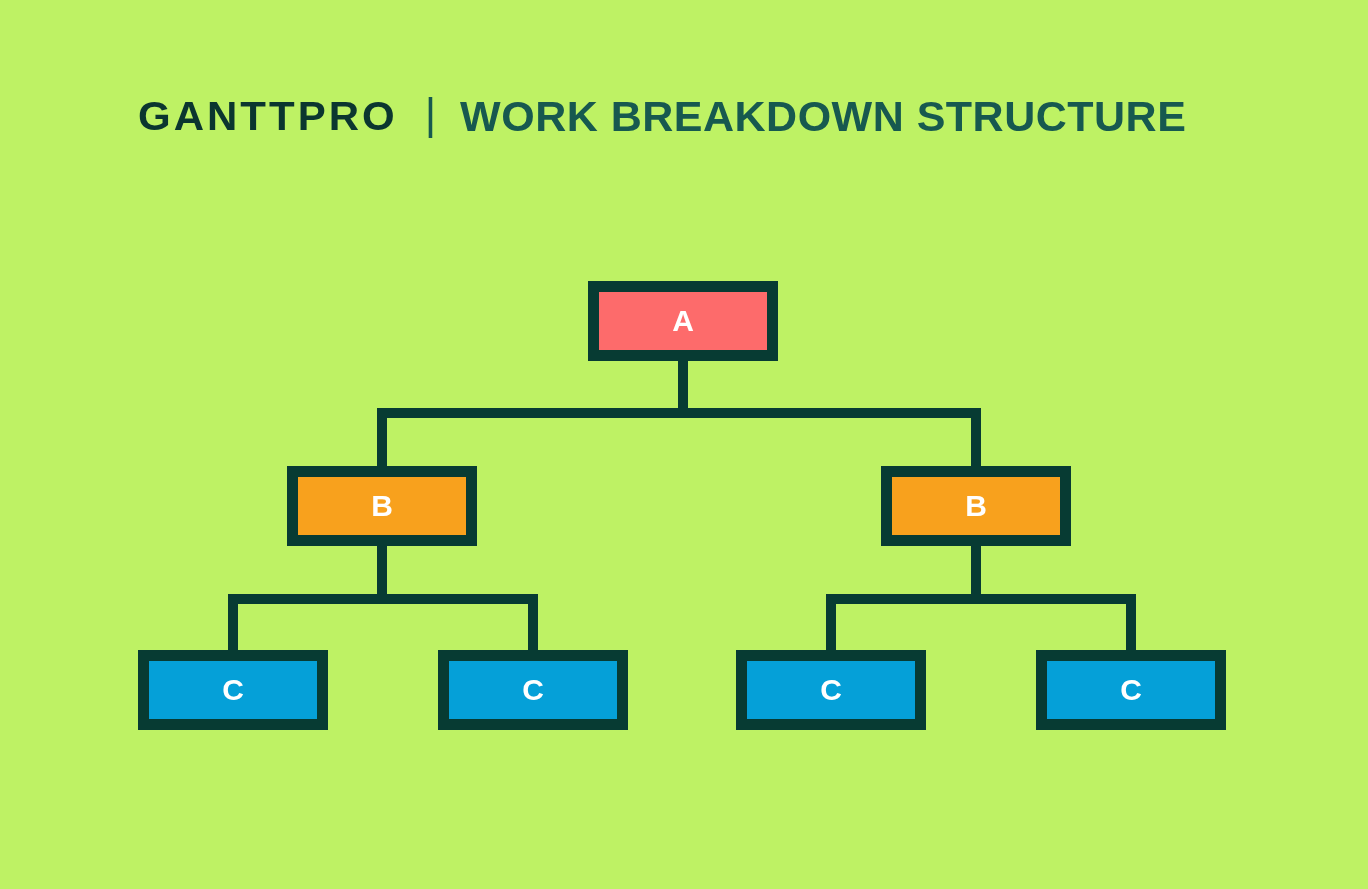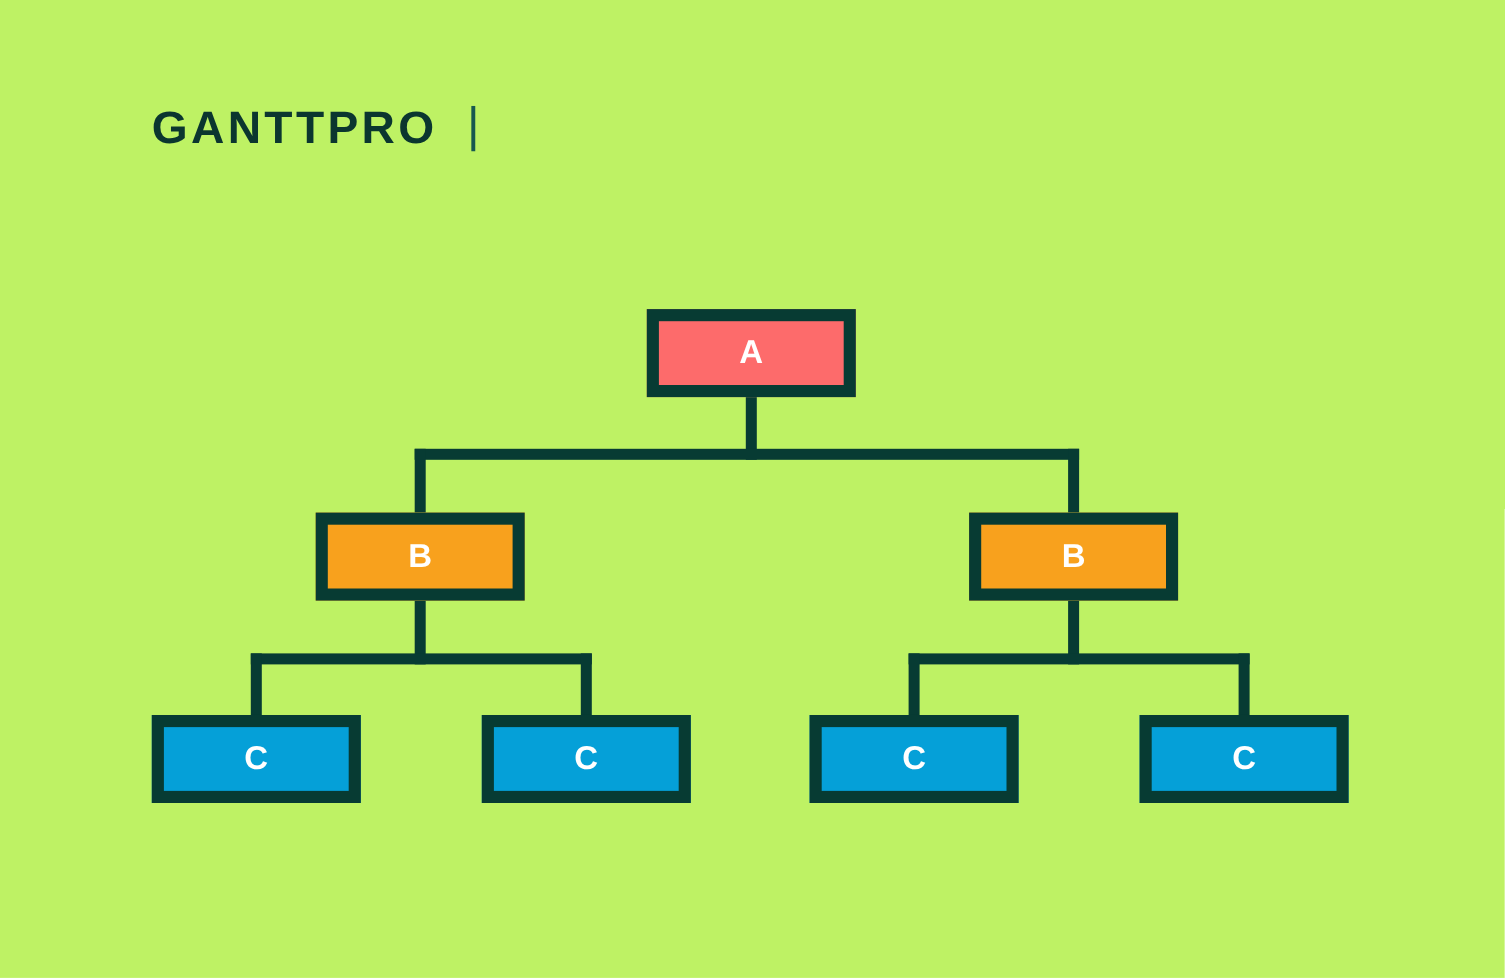--- a/index.html
+++ b/index.html
@@ -96,20 +96,21 @@
   .seg-drop-c4  { left: 1126px; top: 594px; width: 10px;  height: 56px; }
 </style>
 </head>
 <body>
 
 <div class="page">
 
   <div class="header">
     <div class="logo">GANTTPRO</div>
     <div class="divider">|</div>
+    <div class="title">WORK BREAKDOWN STRUCTURE</div>
   </div>
 
   <div class="diagram">
 
     <div class="line seg-a-stub"></div>
     <div class="line seg-h1"></div>
     <div class="line seg-drop-b1"></div>
     <div class="line seg-drop-b2"></div>
     <div class="line seg-b1-stub"></div>
     <div class="line seg-b2-stub"></div>

